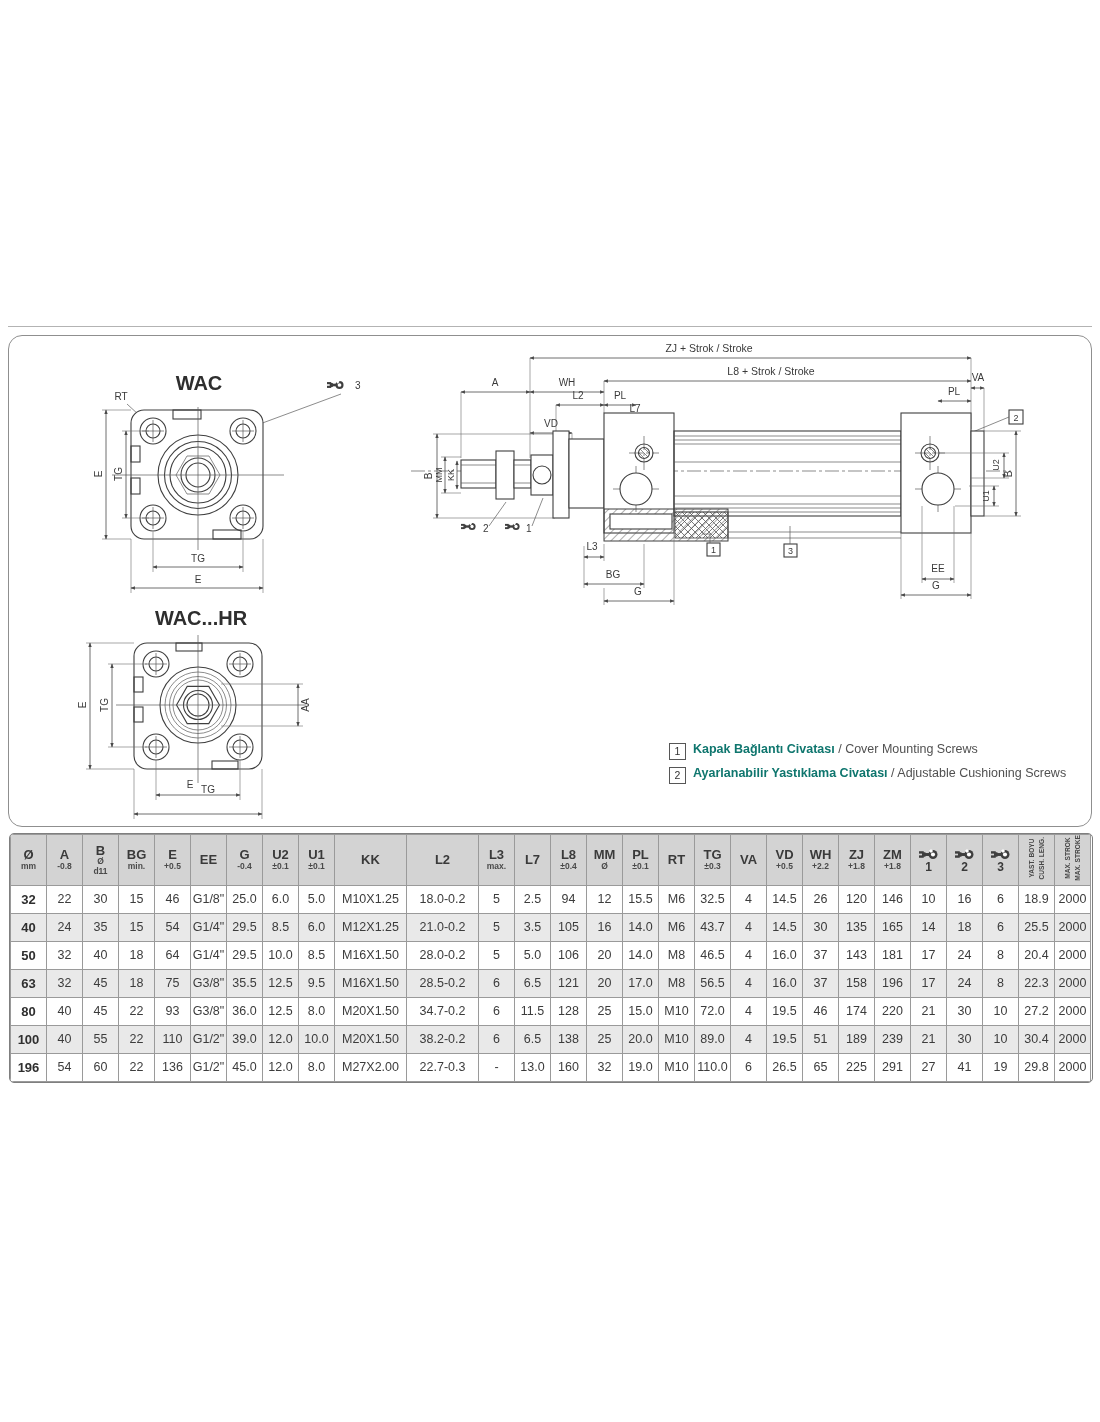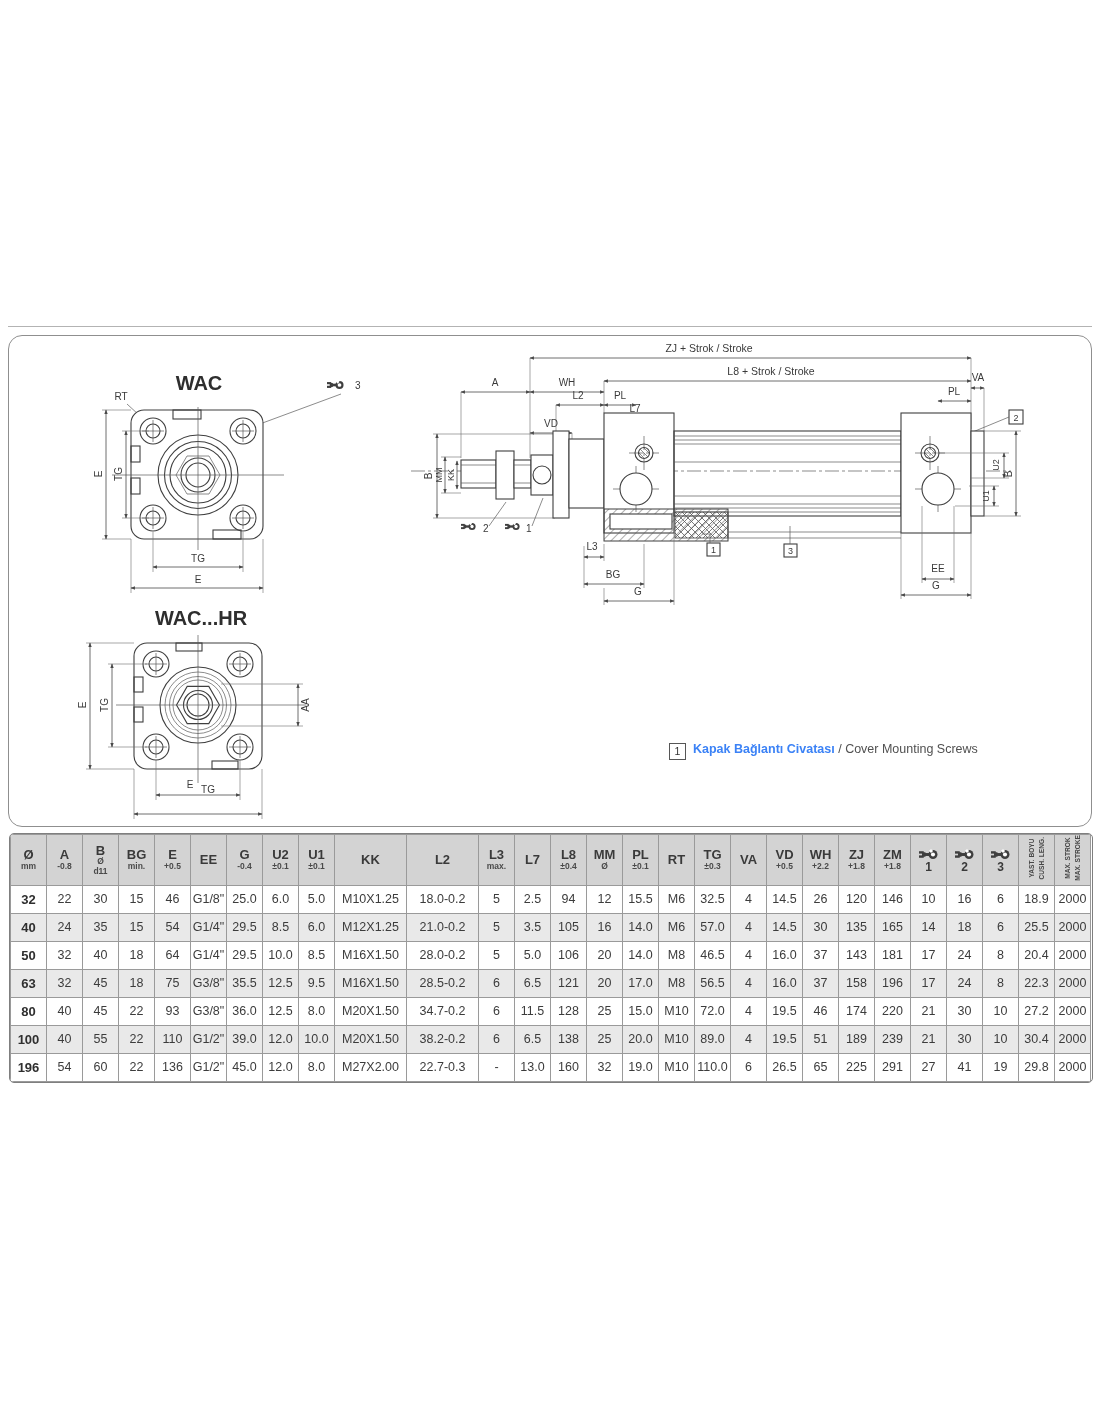--- a/index.html
+++ b/index.html
@@ -22,21 +22,21 @@
   .dts{font-size:9px;}
   .dtl{font-size:10.5px;}
   .ttl{font-size:20px;font-weight:bold;fill:#2e2e2e;}
   .cn{font-size:9px;}
 
   
   .legend{position:absolute;left:660px;top:406px;}
   .lg-row{margin-bottom:6px;font-size:12.5px;white-space:nowrap;}
   .lg-num{display:inline-block;width:15px;height:15px;border:1px solid #565656;color:#333;
           font-size:10.5px;line-height:15px;text-align:center;margin-right:7px;vertical-align:-2px;background:#fff;}
-  .lg-tr{color:#3b82f6;font-weight:bold;}
+  .lg-tr{color:#0f766e;font-weight:bold;}
   .lg-sep,.lg-en{color:#505050;font-weight:normal;}
 
   
   .dim-table-wrap{position:absolute;left:9px;top:833px;width:1082px;border:1px solid #7f7f7f;
                   border-radius:5px;overflow:hidden;background:#fff;}
   #dim-table{border-collapse:collapse;table-layout:fixed;width:1080px;}
   #dim-table th,#dim-table td{border:1px solid #9a9a9a;text-align:center;padding:0;overflow:hidden;}
   #dim-table thead th{background:#d3d3d3;height:46px;vertical-align:middle;}
   #dim-table tbody td{height:27px;font-size:12.5px;color:#3c3c3c;background:#fff;vertical-align:middle;}
   #dim-table tr.alt td{background:#e9e9e9;}
@@ -380,20 +380,23 @@
         <line class="ext" x1="892" y1="197" x2="892" y2="263"></line>
         <line class="ext" x1="962" y1="197" x2="962" y2="263"></line>
         <line class="dim" x1="892" y1="259" x2="962" y2="259" marker-start="url(#ar)" marker-end="url(#ar)"></line>
         <text class="dt" x="927" y="253" text-anchor="middle">G</text>
       </g>
     </svg>
 
     <div class="legend">
       <div class="lg-row">
         <span class="lg-num">1</span><b class="lg-tr">Kapak Bağlantı Civatası</b><span class="lg-sep"> / </span><span class="lg-en">Cover Mounting Screws</span>
+      </div>
+      <div class="lg-row">
+        <span class="lg-num">2</span><b class="lg-tr">Ayarlanabilir Yastıklama Civatası</b><span class="lg-sep"> / </span><span class="lg-en">Adjustable Cushioning Screws</span>
       </div>
     </div>
   </div>
 
   <div class="dim-table-wrap">
     <table id="dim-table">
         <colgroup>
           <col style="width: 36px;">
           <col style="width: 36px;">
           <col style="width: 36px;">
@@ -578,21 +581,21 @@
             <td>8.5</td>
             <td>6.0</td>
             <td>M12X1.25</td>
             <td>21.0-0.2</td>
             <td>5</td>
             <td>3.5</td>
             <td>105</td>
             <td>16</td>
             <td>14.0</td>
             <td>M6</td>
-            <td>57.0</td>
+            <td>43.7</td>
             <td>4</td>
             <td>14.5</td>
             <td>30</td>
             <td>135</td>
             <td>165</td>
             <td>14</td>
             <td>18</td>
             <td>6</td>
             <td>25.5</td>
             <td>2000</td>

